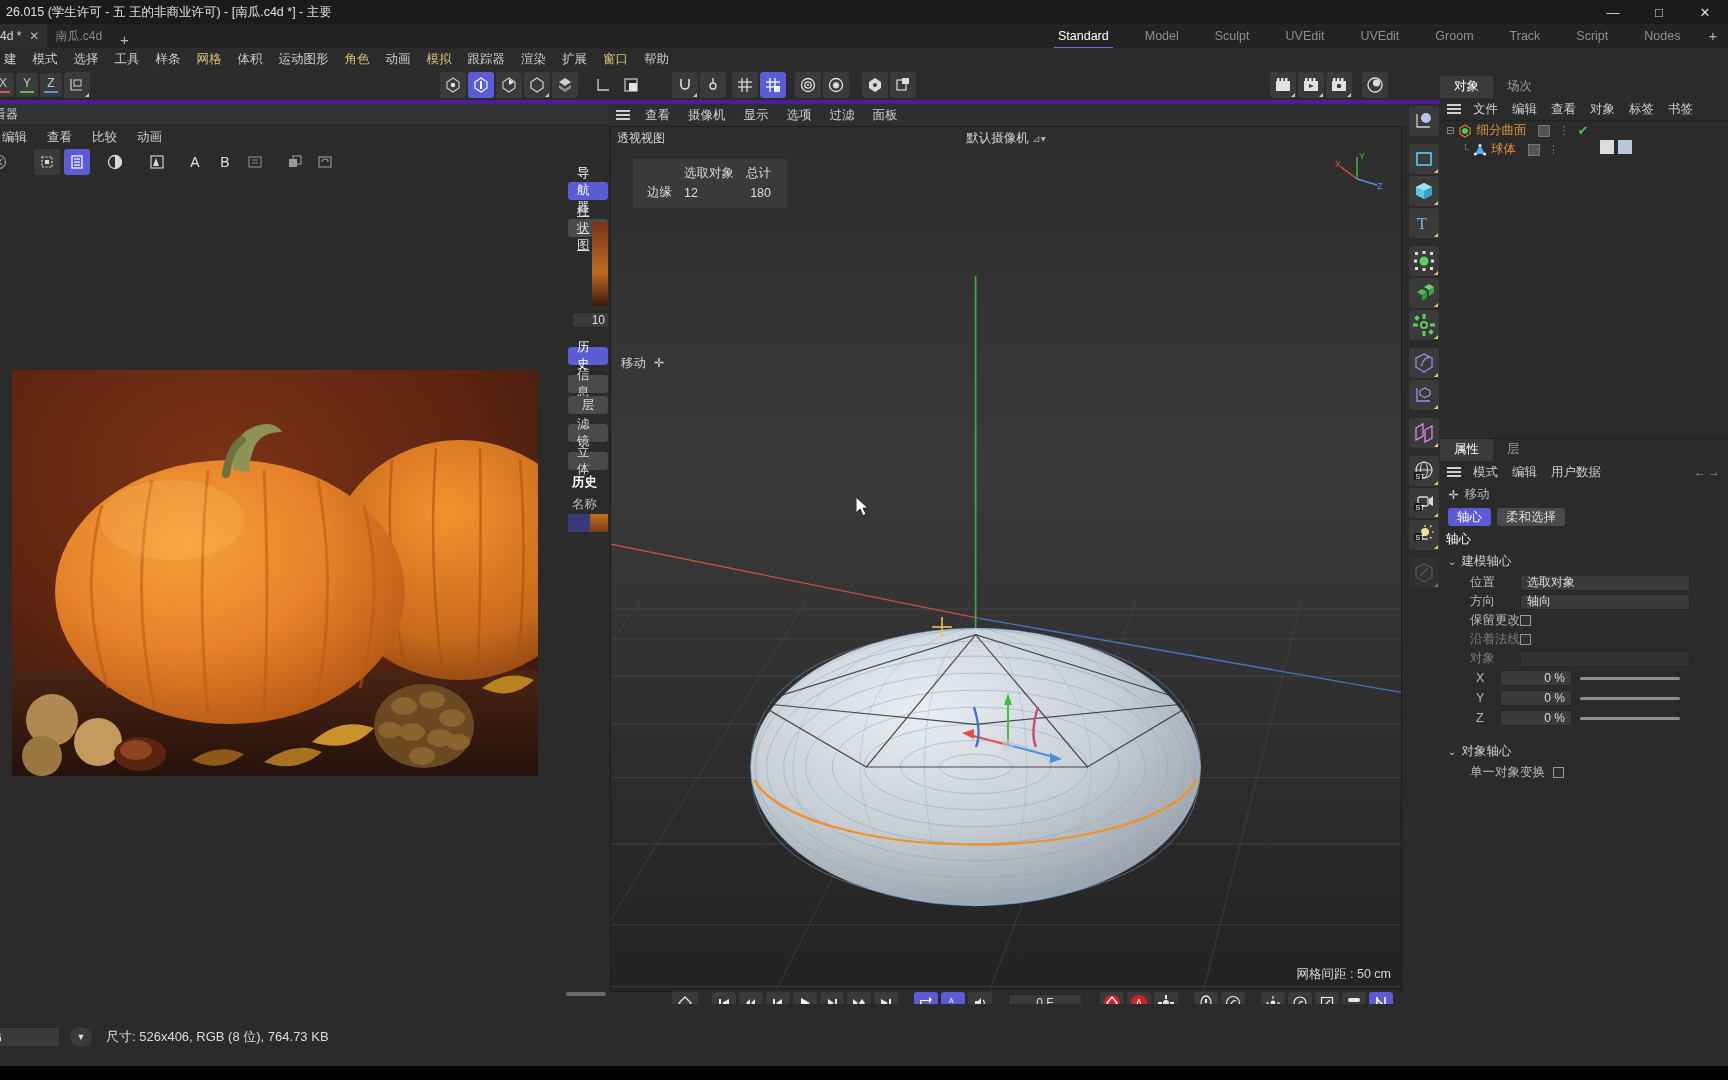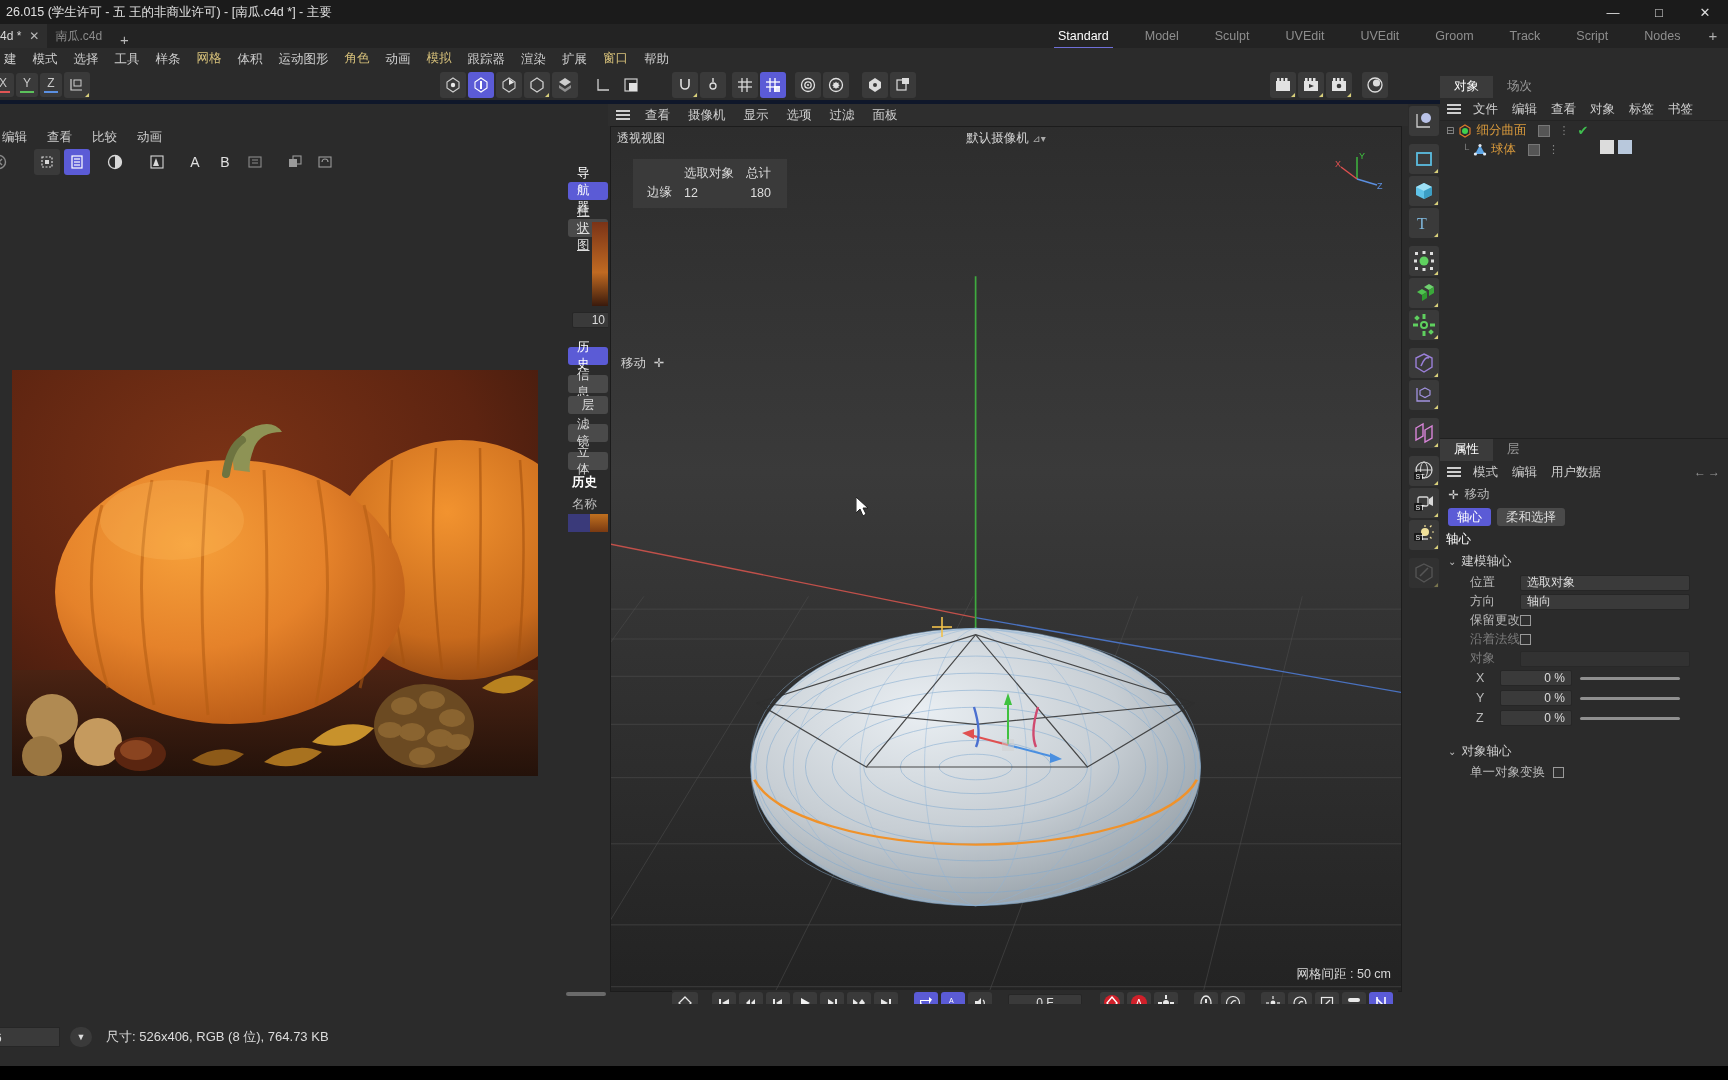--- a/index.html
+++ b/index.html
@@ -3,21 +3,21 @@
 <meta charset="utf-8">
 <title>Cinema 4D</title>
 <style>
   * { box-sizing: border-box; margin:0; padding:0; }
   html,body { width:1728px; height:1080px; overflow:hidden; background:#000; }
   body { font-family:"Liberation Sans","DejaVu Sans",sans-serif; font-size:12px; color:#c8c8c8; }
 
   
   .row { display:flex; align-items:center; }
 
-  #app { position:relative; width:1728px; height:1080px; background:#0f172a; }
+  #app { position:relative; width:1728px; height:1080px; background:#4c1d95; }
 
   
   #titlebar {
     position:absolute; left:0; top:0; width:1728px; height:24px;
     background:#1b1b1b; display:flex; align-items:center;
   }
   #titlebar .ttl { font-size:12.5px; color:#e0e0e0; padding-left:6px; white-space:nowrap; }
   #winbtns { position:absolute; right:0; top:0; height:24px; display:flex; }
   #winbtns div { width:46px; height:24px; display:flex; align-items:center; justify-content:center;
     color:#ddd; font-size:13px; }
@@ -37,21 +37,21 @@
   #layouttabs { position:absolute; left:1040px; top:24px; height:26px; display:flex; align-items:center; gap:0; }
   #layouttabs .lt { padding:3px 18px 6px 18px; font-size:12.5px; color:#8e8e8e; position:relative; }
   #layouttabs .lt.active { color:#fff; }
   #layouttabs .lt.active::after { content:""; position:absolute; left:14px; right:14px; bottom:0; height:2px; background:#6f6fd8; }
   #layouttabs .plus { color:#b0b0b0; font-size:15px; padding:0 10px 4px 10px;}
 
   
   #menubar { position:absolute; left:0; top:48px; width:1728px; height:22px; background:#2b2b2b;
     display:flex; align-items:center; }
   #menubar .mi { padding:0 8px; font-size:12.5px; color:#cfcfcf; line-height:22px; }
-  #menubar .mi.hl { color:#d6c07a;font-family:Liberation Mono, monospace; }
+  #menubar .mi.hl { color:#d6c07a; }
 
   
   #toolbar { position:absolute; left:0; top:70px; width:1728px; height:30px; background:#2b2b2b; }
   .tbtn { width:26px; height:26px; background:#3a3a3a; border-radius:3px; display:inline-flex;
     align-items:center; justify-content:center; position:relative; }
   .tbtn.on { background:#5b5bd6; }
   .tbtn.flat { background:transparent; }
   .corner::after { content:""; position:absolute; right:1px; bottom:1px; border-left:4px solid transparent;
     border-bottom:4px solid #d8cf7a; }
   .tgrp { display:inline-flex; gap:2px; align-items:center; }
@@ -376,20 +376,23 @@
       <div class="tbtn" style="margin-left:8px">
         <svg width="20" height="20" viewBox="0 0 20 20">
             <circle cx="10" cy="10" r="7" stroke="#dcdcdc" stroke-width="1.3" fill="none"></circle>
             <circle cx="11.5" cy="8" r="3.6" fill="#dcdcdc"></circle>
           </svg>
       </div>
     </div>
   </div>
 
   <div id="leftpanel">
+    <div id="leftHeader">
+      <div class="t">看器</div>
+    </div>
     <div id="leftMenu" style="left:-8px;">
       <div class="mi">编辑</div>
       <div class="mi">查看</div>
       <div class="mi">比较</div>
       <div class="mi">动画</div>
     </div>
 
     <div id="leftTools">
       <div class="tbtn flat">
         <svg width="18" height="18" viewBox="0 0 18 18">

